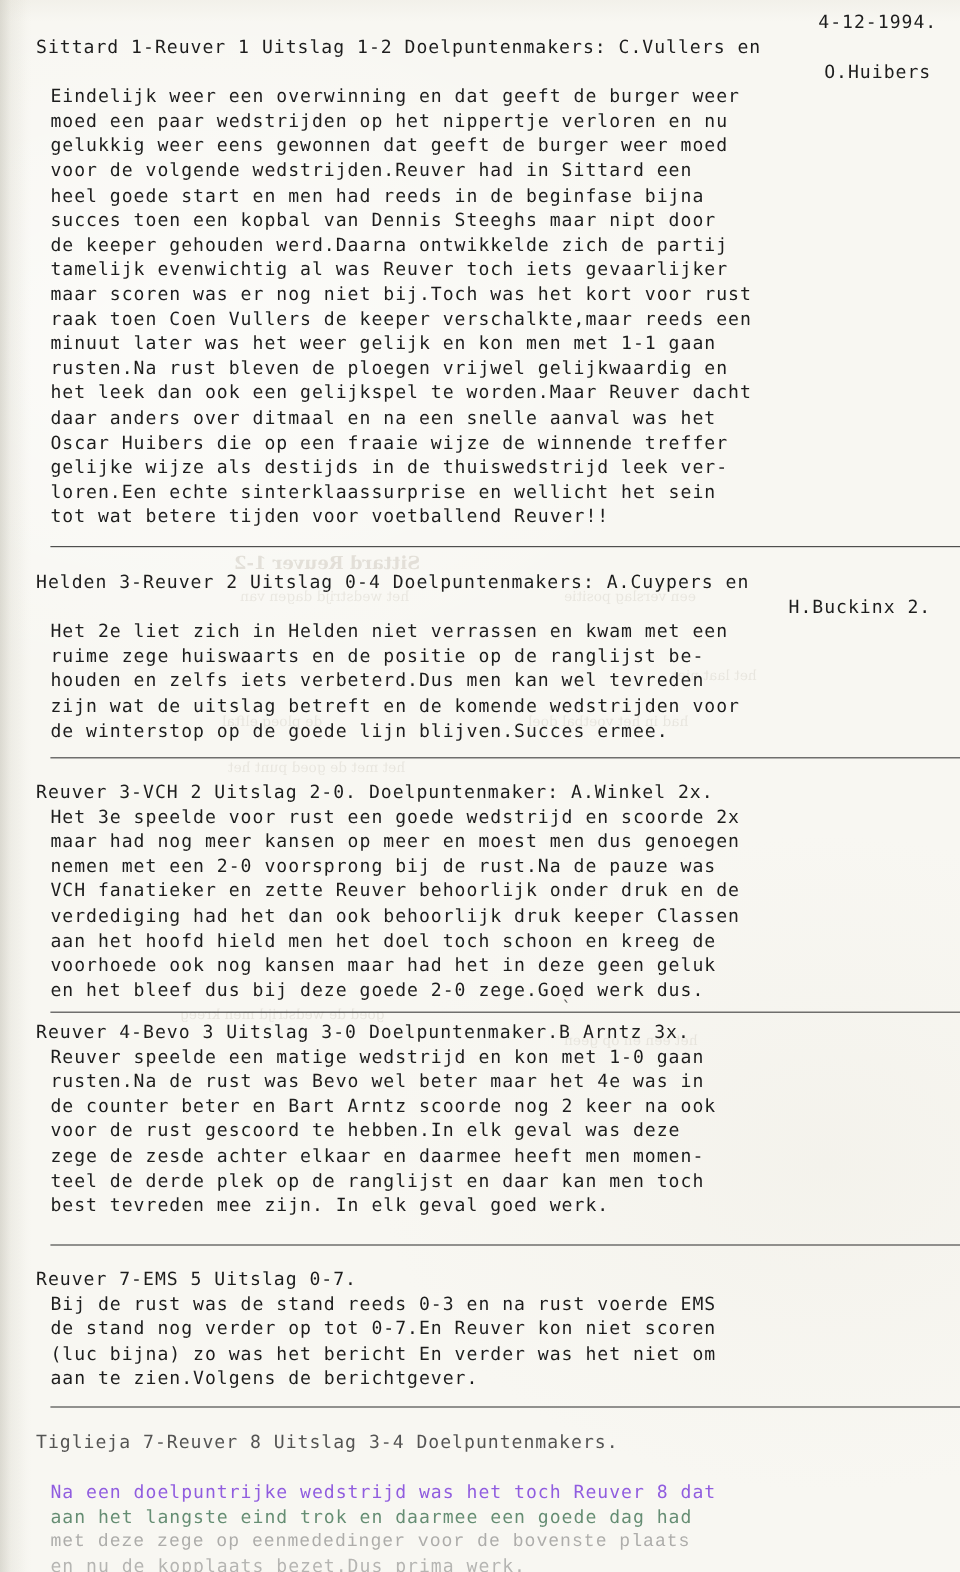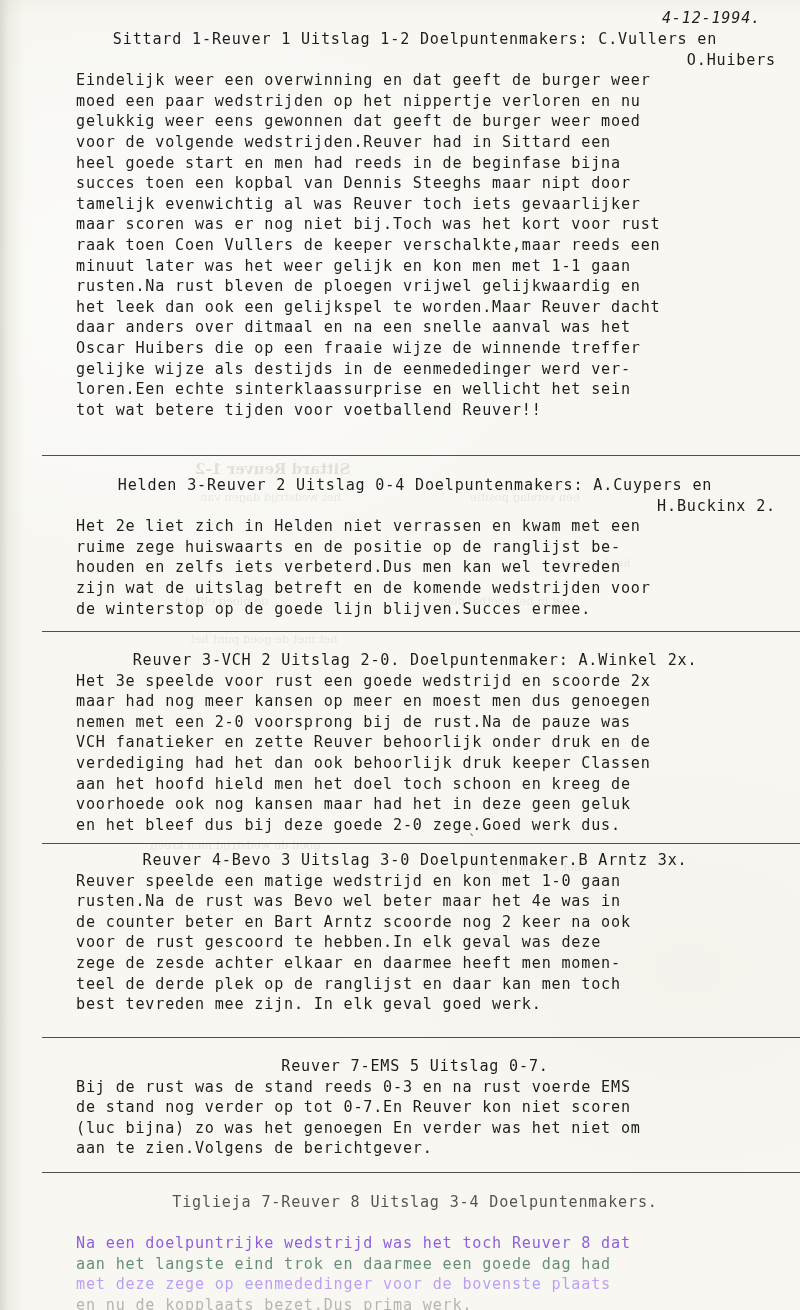--- a/index.html
+++ b/index.html
@@ -71,42 +71,42 @@
   .line {
     font-size: 15.1px;
     line-height: 20.6px;
     letter-spacing: 0.82px;
     white-space: pre;
     margin: 0;
     padding: 0;
     text-rendering: optimizeLegibility;
   }
   .block { position: absolute; left: 0; right: 0; }
-  .indent-l { padding-left: 56px; margin-left: 20px; }
-  .indent-h { padding-left: 30px; text-align: center; }
+  .indent-l { padding-left: 42px; }
+  .indent-h { padding-left: 30px; }
   .rightish { text-align: right; padding-right: 24px; }
-  .dateline { text-align: right; padding-right: 39px; font-style: italic; }
+  .dateline { text-align: right; padding-right: 19px; }
 
   hr.rule {
     position: absolute;
     left: 42px;
     right: 0;
     height: 0;
     margin: 0;
     border: 0;
     border-top: 1.7px solid #2a2a2a;
     opacity: 0.82;
     z-index: 2;
   }
 
   
   .fade1 { color: #3a3a3a; opacity: 0.86; }
   .fade2 { color: #6d28d9; opacity: 0.74; }
   .fade3 { color: #14532d; opacity: 0.64; }
-  .fade4 { color: #8b5cf6; opacity: 0.56; }
+  .fade4 { color: #737373; opacity: 0.56; font-family: Liberation Mono, monospace; }
   .fade5 { color: #6e6e6e; opacity: 0.48; }
 
   .stray-mark {
     position: absolute;
     z-index: 2;
     color: #3b3b3b;
     font-family: "DejaVu Sans Mono", "Liberation Mono", monospace;
     font-size: 14px;
     opacity: 0.8;
   }
@@ -139,29 +139,30 @@
 
     <div class="block" style="top:29px;">
       <div class="line indent-h">Sittard 1-Reuver 1 Uitslag 1-2 Doelpuntenmakers: C.Vullers en</div>
       <div class="line rightish">O.Huibers</div>
       <div class="line indent-l">Eindelijk weer een overwinning en dat geeft de burger weer</div>
       <div class="line indent-l">moed een paar wedstrijden op het nippertje verloren en nu</div>
       <div class="line indent-l">gelukkig weer eens gewonnen dat geeft de burger weer moed</div>
       <div class="line indent-l">voor de volgende wedstrijden.Reuver had in Sittard een</div>
       <div class="line indent-l">heel goede start en men had reeds in de beginfase bijna</div>
       <div class="line indent-l">succes toen een kopbal van Dennis Steeghs maar nipt door</div>
+      <div class="line indent-l">de keeper gehouden werd.Daarna ontwikkelde zich de partij</div>
       <div class="line indent-l">tamelijk evenwichtig al was Reuver toch iets gevaarlijker</div>
       <div class="line indent-l">maar scoren was er nog niet bij.Toch was het kort voor rust</div>
       <div class="line indent-l">raak toen Coen Vullers de keeper verschalkte,maar reeds een</div>
       <div class="line indent-l">minuut later was het weer gelijk en kon men met 1-1 gaan</div>
       <div class="line indent-l">rusten.Na rust bleven de ploegen vrijwel gelijkwaardig en</div>
       <div class="line indent-l">het leek dan ook een gelijkspel te worden.Maar Reuver dacht</div>
       <div class="line indent-l">daar anders over ditmaal en na een snelle aanval was het</div>
       <div class="line indent-l">Oscar Huibers die op een fraaie wijze de winnende treffer</div>
-      <div class="line indent-l">gelijke wijze als destijds in de eenmededinger werd ver-</div>
+      <div class="line indent-l">gelijke wijze als destijds in de thuiswedstrijd leek ver-</div>
       <div class="line indent-l">loren.Een echte sinterklaassurprise en wellicht het sein</div>
       <div class="line indent-l">tot wat betere tijden voor voetballend Reuver!!</div>
     </div>
 
     <hr class="rule" style="top:455px;">
 
     <div class="block" style="top:475px;">
       <div class="line indent-h">Helden 3-Reuver 2 Uitslag 0-4 Doelpuntenmakers: A.Cuypers en</div>
       <div class="line rightish">H.Buckinx 2.</div>
       <div class="line indent-l">Het 2e liet zich in Helden niet verrassen en kwam met een</div>
@@ -198,21 +199,21 @@
       <div class="line indent-l">teel de derde plek op de ranglijst en daar kan men toch</div>
       <div class="line indent-l">best tevreden mee zijn. In elk geval goed werk.</div>
     </div>
 
     <hr class="rule" style="top:1037px;">
 
     <div class="block" style="top:1056px;">
       <div class="line indent-h">Reuver 7-EMS 5 Uitslag 0-7.</div>
       <div class="line indent-l">Bij de rust was de stand reeds 0-3 en na rust voerde EMS</div>
       <div class="line indent-l">de stand nog verder op tot 0-7.En Reuver kon niet scoren</div>
-      <div class="line indent-l">(luc bijna) zo was het genoegen En verder was het niet om</div>
+      <div class="line indent-l">(luc bijna) zo was het bericht En verder was het niet om</div>
       <div class="line indent-l">aan te zien.Volgens de berichtgever.</div>
     </div>
 
     <hr class="rule" style="top:1172px;">
 
     <div class="block" style="top:1192px;">
       <div class="line indent-h fade1">Tiglieja 7-Reuver 8 Uitslag 3-4 Doelpuntenmakers.</div>
       <div class="line" style="height:20.6px;">&nbsp;</div>
       <div class="line indent-l fade2">Na een doelpuntrijke wedstrijd was het toch Reuver 8 dat</div>
       <div class="line indent-l fade3">aan het langste eind trok en daarmee een goede dag had</div>

